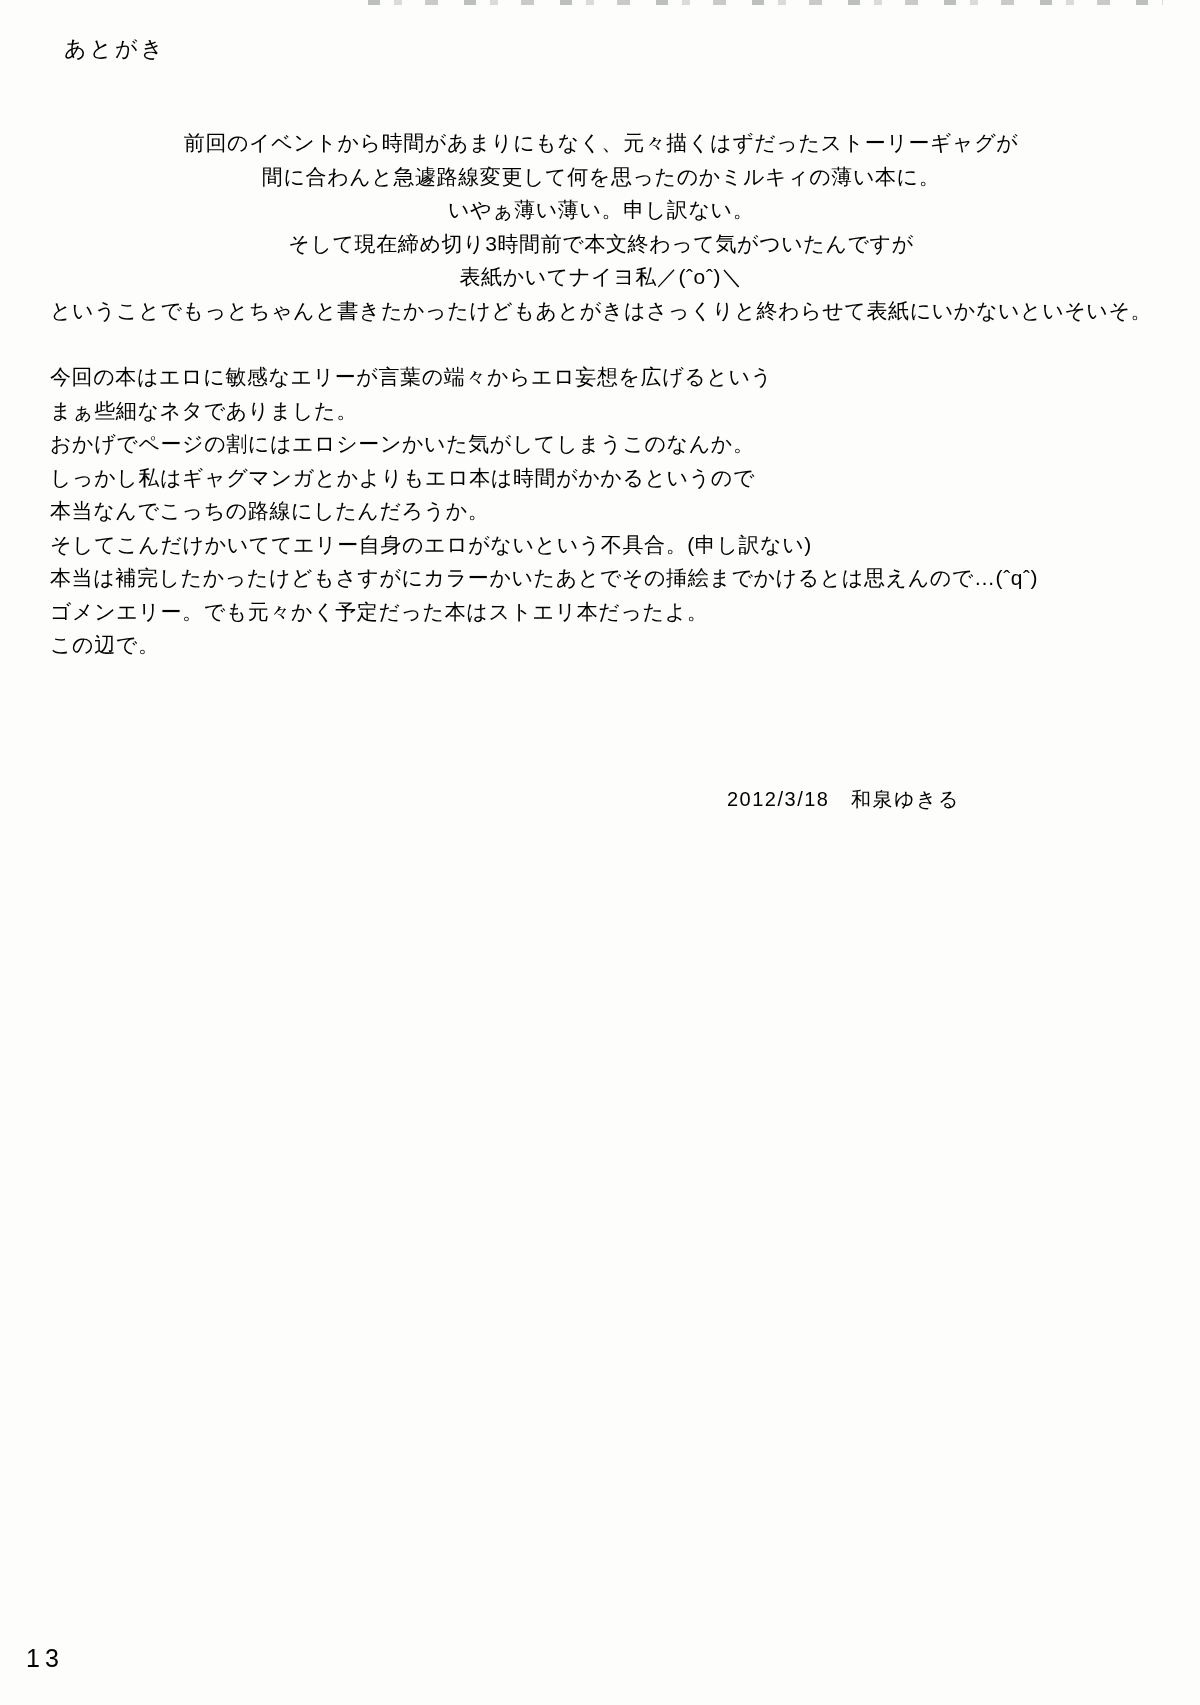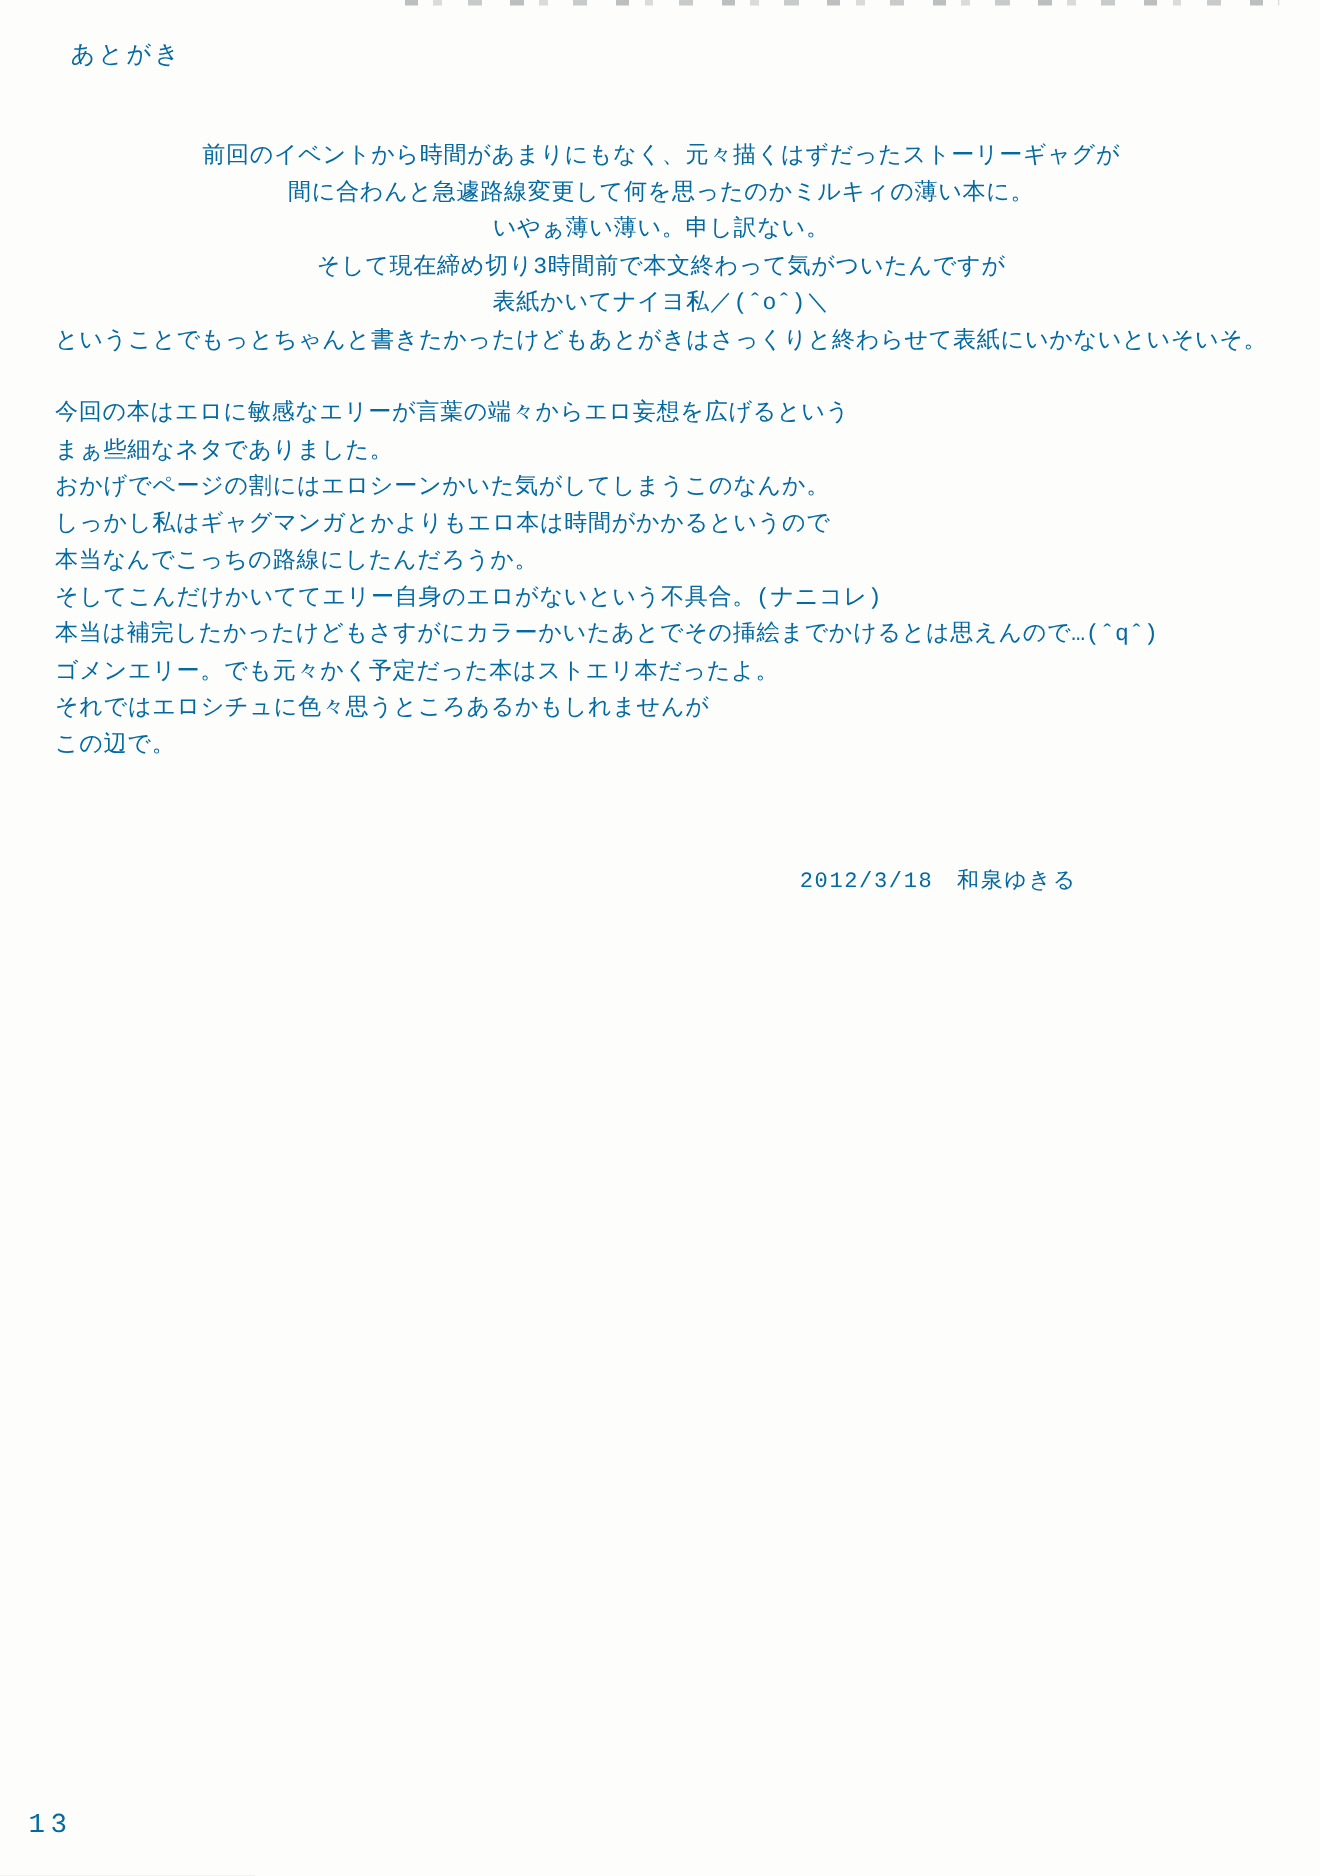--- a/index.html
+++ b/index.html
@@ -2,22 +2,22 @@
 <html><head>
 <meta charset="utf-8">
 <style>
   html, body { margin: 0; padding: 0; background: #e9e9e6; }
   .page {
     position: relative;
     width: 1200px;
     height: 1705px;
     margin: 0 auto;
     background: #fdfdfb;
-    font-family: Liberation Mono, monospace;
-    color: #0369a1;
+    font-family: Liberation Sans, sans-serif;
+    color: #000000;
     overflow: hidden;
   }
   
   .top-artifact {
     position: absolute;
     top: 0; left: 368px;
     width: 795px; height: 5px;
     background: repeating-linear-gradient(90deg,
       rgba(42,48,50,0.55) 0 12px,
       rgba(42,48,50,0.0) 12px 26px,
@@ -76,24 +76,23 @@
     <div class="line">表紙かいてナイヨ私／(ˆoˆ)＼</div>
     <div class="line">ということでもっとちゃんと書きたかったけどもあとがきはさっくりと終わらせて表紙にいかないといそいそ。</div>
   </div>
 
   <div class="para para-2">
     <div class="line">今回の本はエロに敏感なエリーが言葉の端々からエロ妄想を広げるという</div>
     <div class="line">まぁ些細なネタでありました。</div>
     <div class="line">おかげでページの割にはエロシーンかいた気がしてしまうこのなんか。</div>
     <div class="line">しっかし私はギャグマンガとかよりもエロ本は時間がかかるというので</div>
     <div class="line">本当なんでこっちの路線にしたんだろうか。</div>
-    <div class="line">そしてこんだけかいててエリー自身のエロがないという不具合。(ナニコレ)</div>
+    <div class="line">そしてこんだけかいててエリー自身のエロがないという不具合。(申し訳ない)</div>
     <div class="line">本当は補完したかったけどもさすがにカラーかいたあとでその挿絵までかけるとは思えんので…(ˆqˆ)</div>
     <div class="line">ゴメンエリー。でも元々かく予定だった本はストエリ本だったよ。</div>
-    <div class="line">それではエロシチュに色々思うところあるかもしれませんが</div>
     <div class="line">この辺で。</div>
   </div>
 
   <div class="signature">2012/3/18　和泉ゆきる</div>
 
   <div class="page-number">13</div>
 
 </div>
 
 </body></html>

